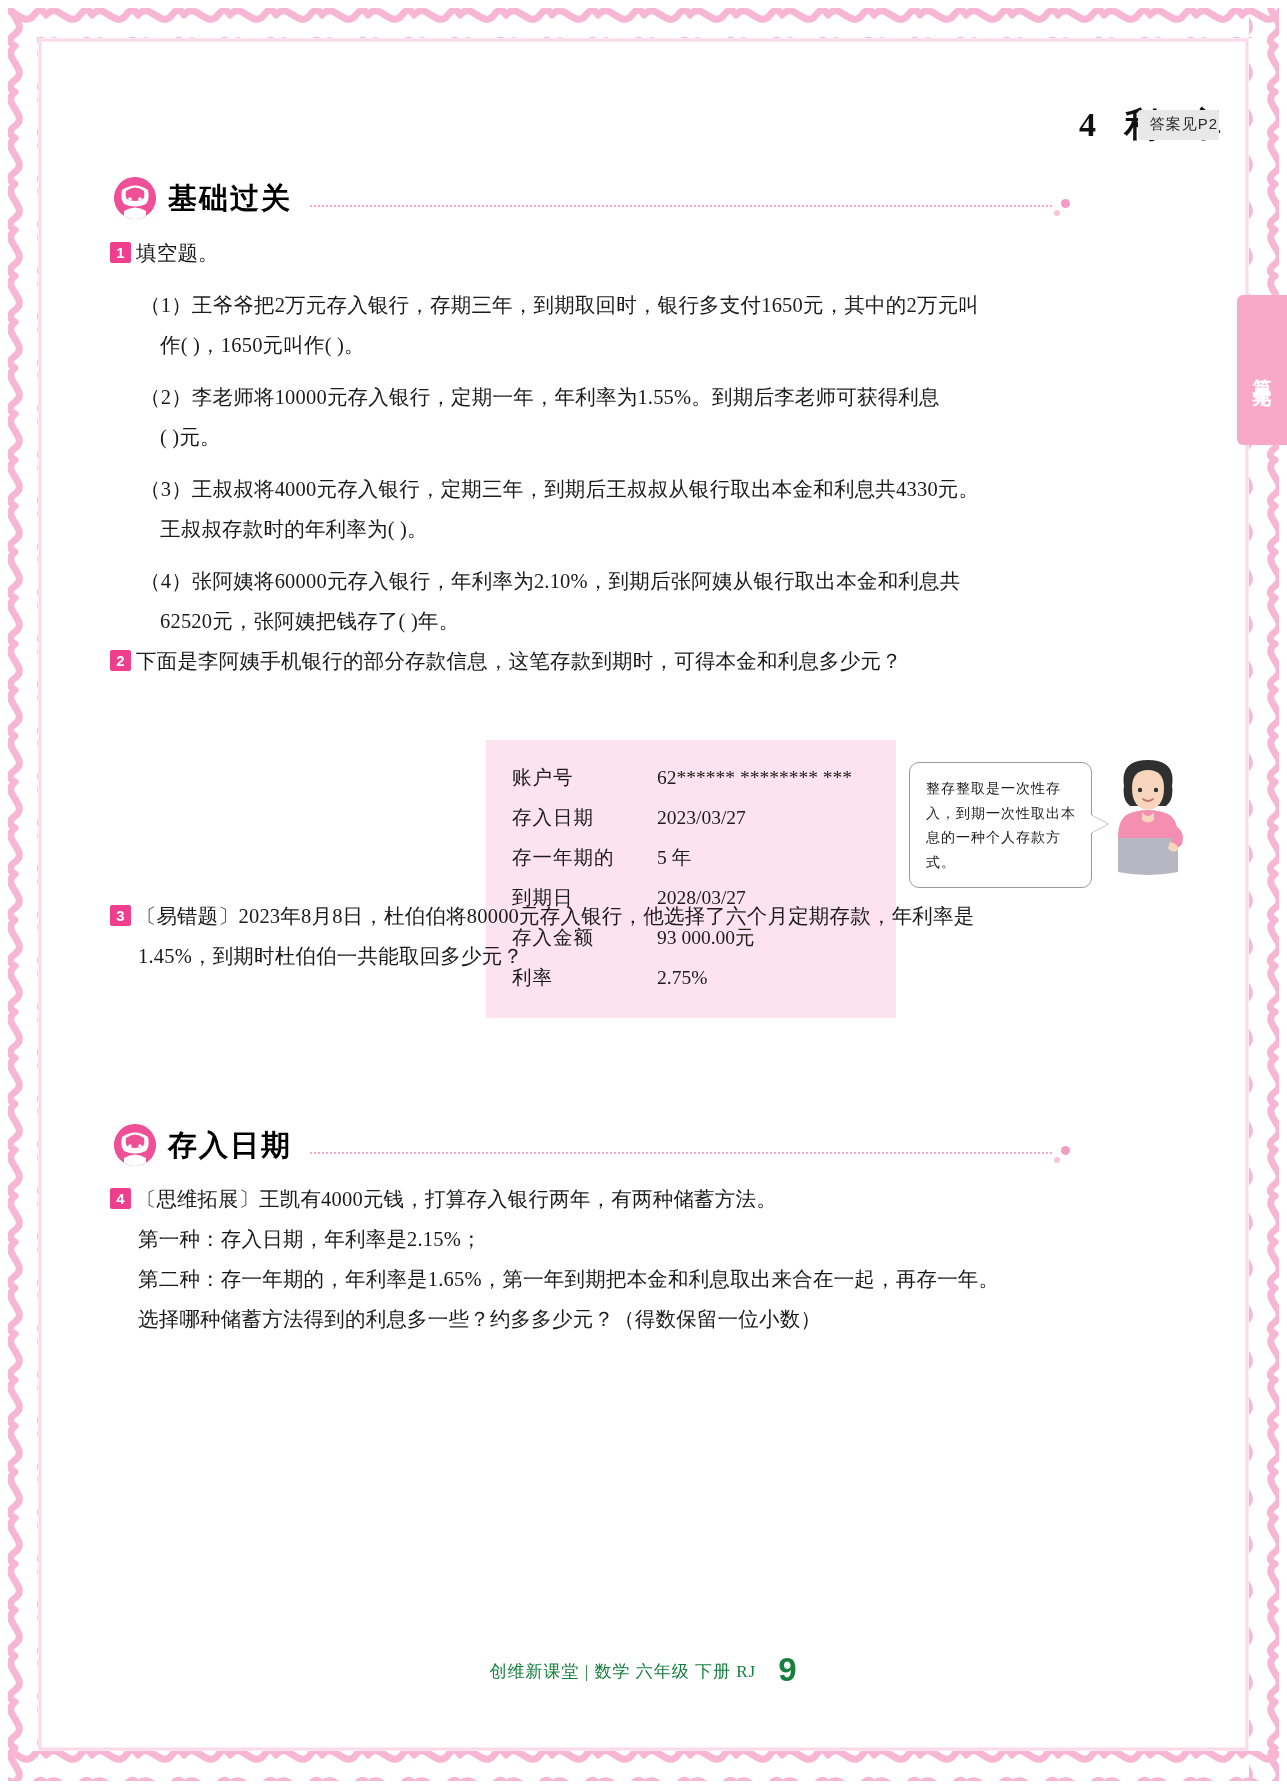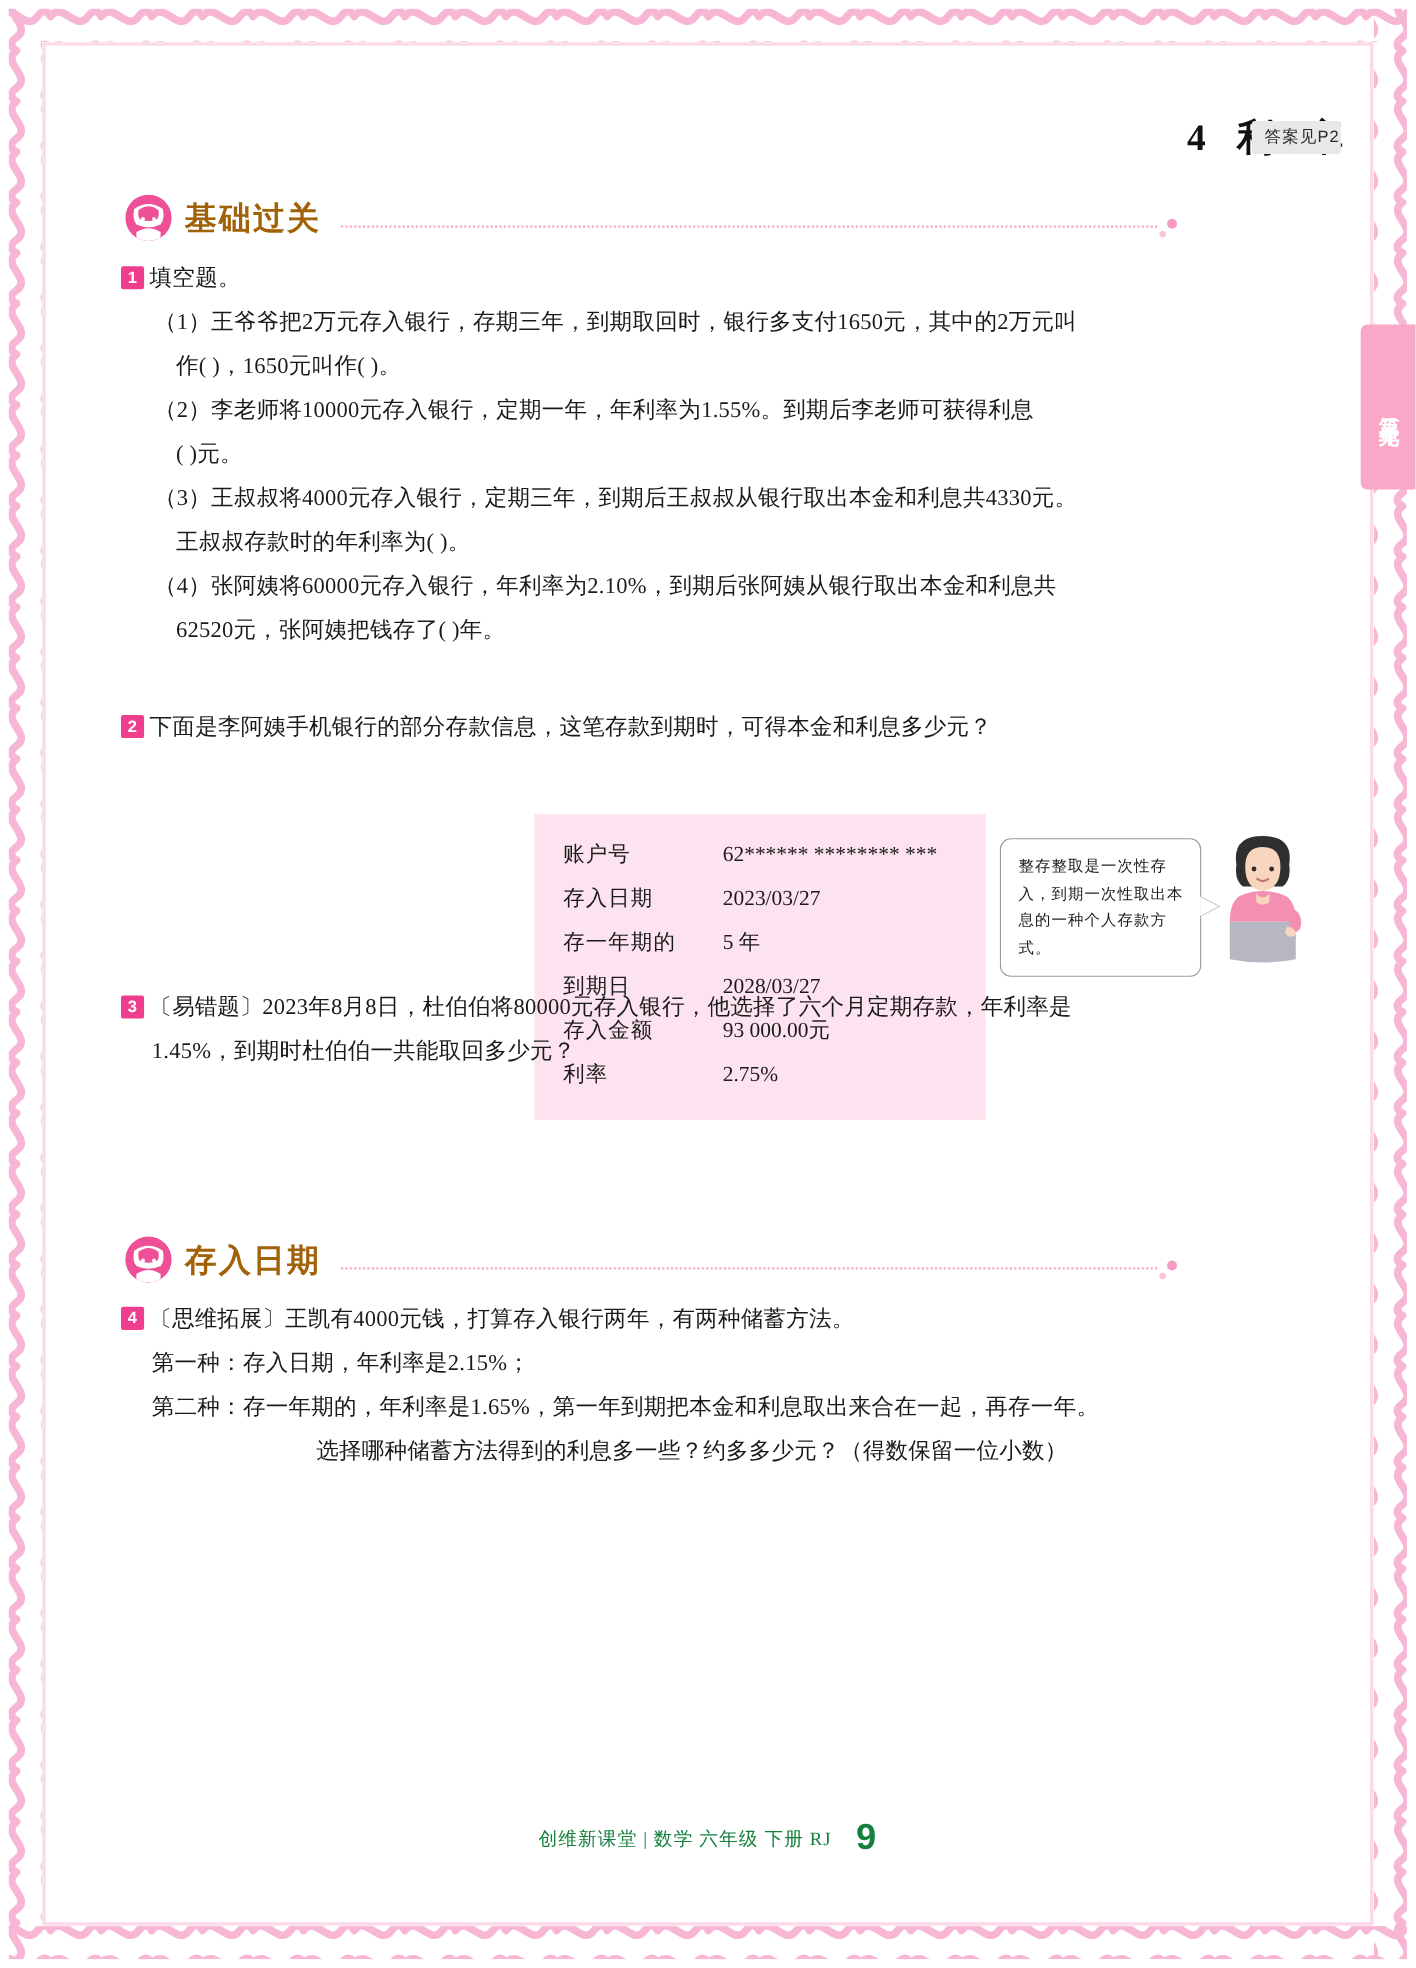--- a/index.html
+++ b/index.html
@@ -98,21 +98,21 @@
     border-radius: 50%;
     background: #f06ba8;
     overflow: hidden;
   }
   .section-head .sec-label {
     position: absolute;
     left: 54px;
     top: 2px;
     font-size: 29px;
     font-weight: bold;
-    color: #a16207;
+    color: #000000;
     font-family: "Liberation Sans", sans-serif;
     letter-spacing: 2px;
   }
   .section-head .dotline {
     position: absolute;
     left: 196px;
     top: 28px;
     right: 22px;
     border-top: 2px dotted #f6a7c8;
   }
@@ -152,20 +152,21 @@
     font-size: 20.5px;
     line-height: 1.95;
     letter-spacing: 0.2px;
   }
   .q .body {
     display: inline;
   }
   .sub {
     margin-left: 34px;
     text-indent: -4px;
+    margin-top: 12px;
   }
   .indent2 {
     margin-left: 50px;
   }
 
   
   .bank-card {
     position: absolute;
     left: 430px;
     top: 688px;
@@ -363,21 +364,21 @@
     <div class="dot1"></div>
     <div class="dot2"></div>
   </div>
 
   <div class="q" style="left:54px; top:1128px; width: 1010px;">
     <div>
       <span class="qnum">4</span><span class="tag-bracket">〔思维拓展〕</span><span class="body">王凯有4000元钱，打算存入银行两年，有两种储蓄方法。</span>
     </div>
     <div style="margin-left:28px;">第一种：存入日期，年利率是2.15%；</div>
     <div style="margin-left:28px;">第二种：存一年期的，年利率是1.65%，第一年到期把本金和利息取出来合在一起，再存一年。</div>
-    <div style="margin-left:28px;text-align:center;">选择哪种储蓄方法得到的利息多一些？约多多少元？（得数保留一位小数）</div>
+    <div style="margin-left:28px;">选择哪种储蓄方法得到的利息多一些？约多多少元？（得数保留一位小数）</div>
   </div>
 
   <div class="footer">
     <span>创维新课堂 | 数学  六年级  下册  RJ</span><span class="pg">9</span>
   </div>
 
 </div>
 
 <div class="unit-tab">
   <span>第二单元</span>

